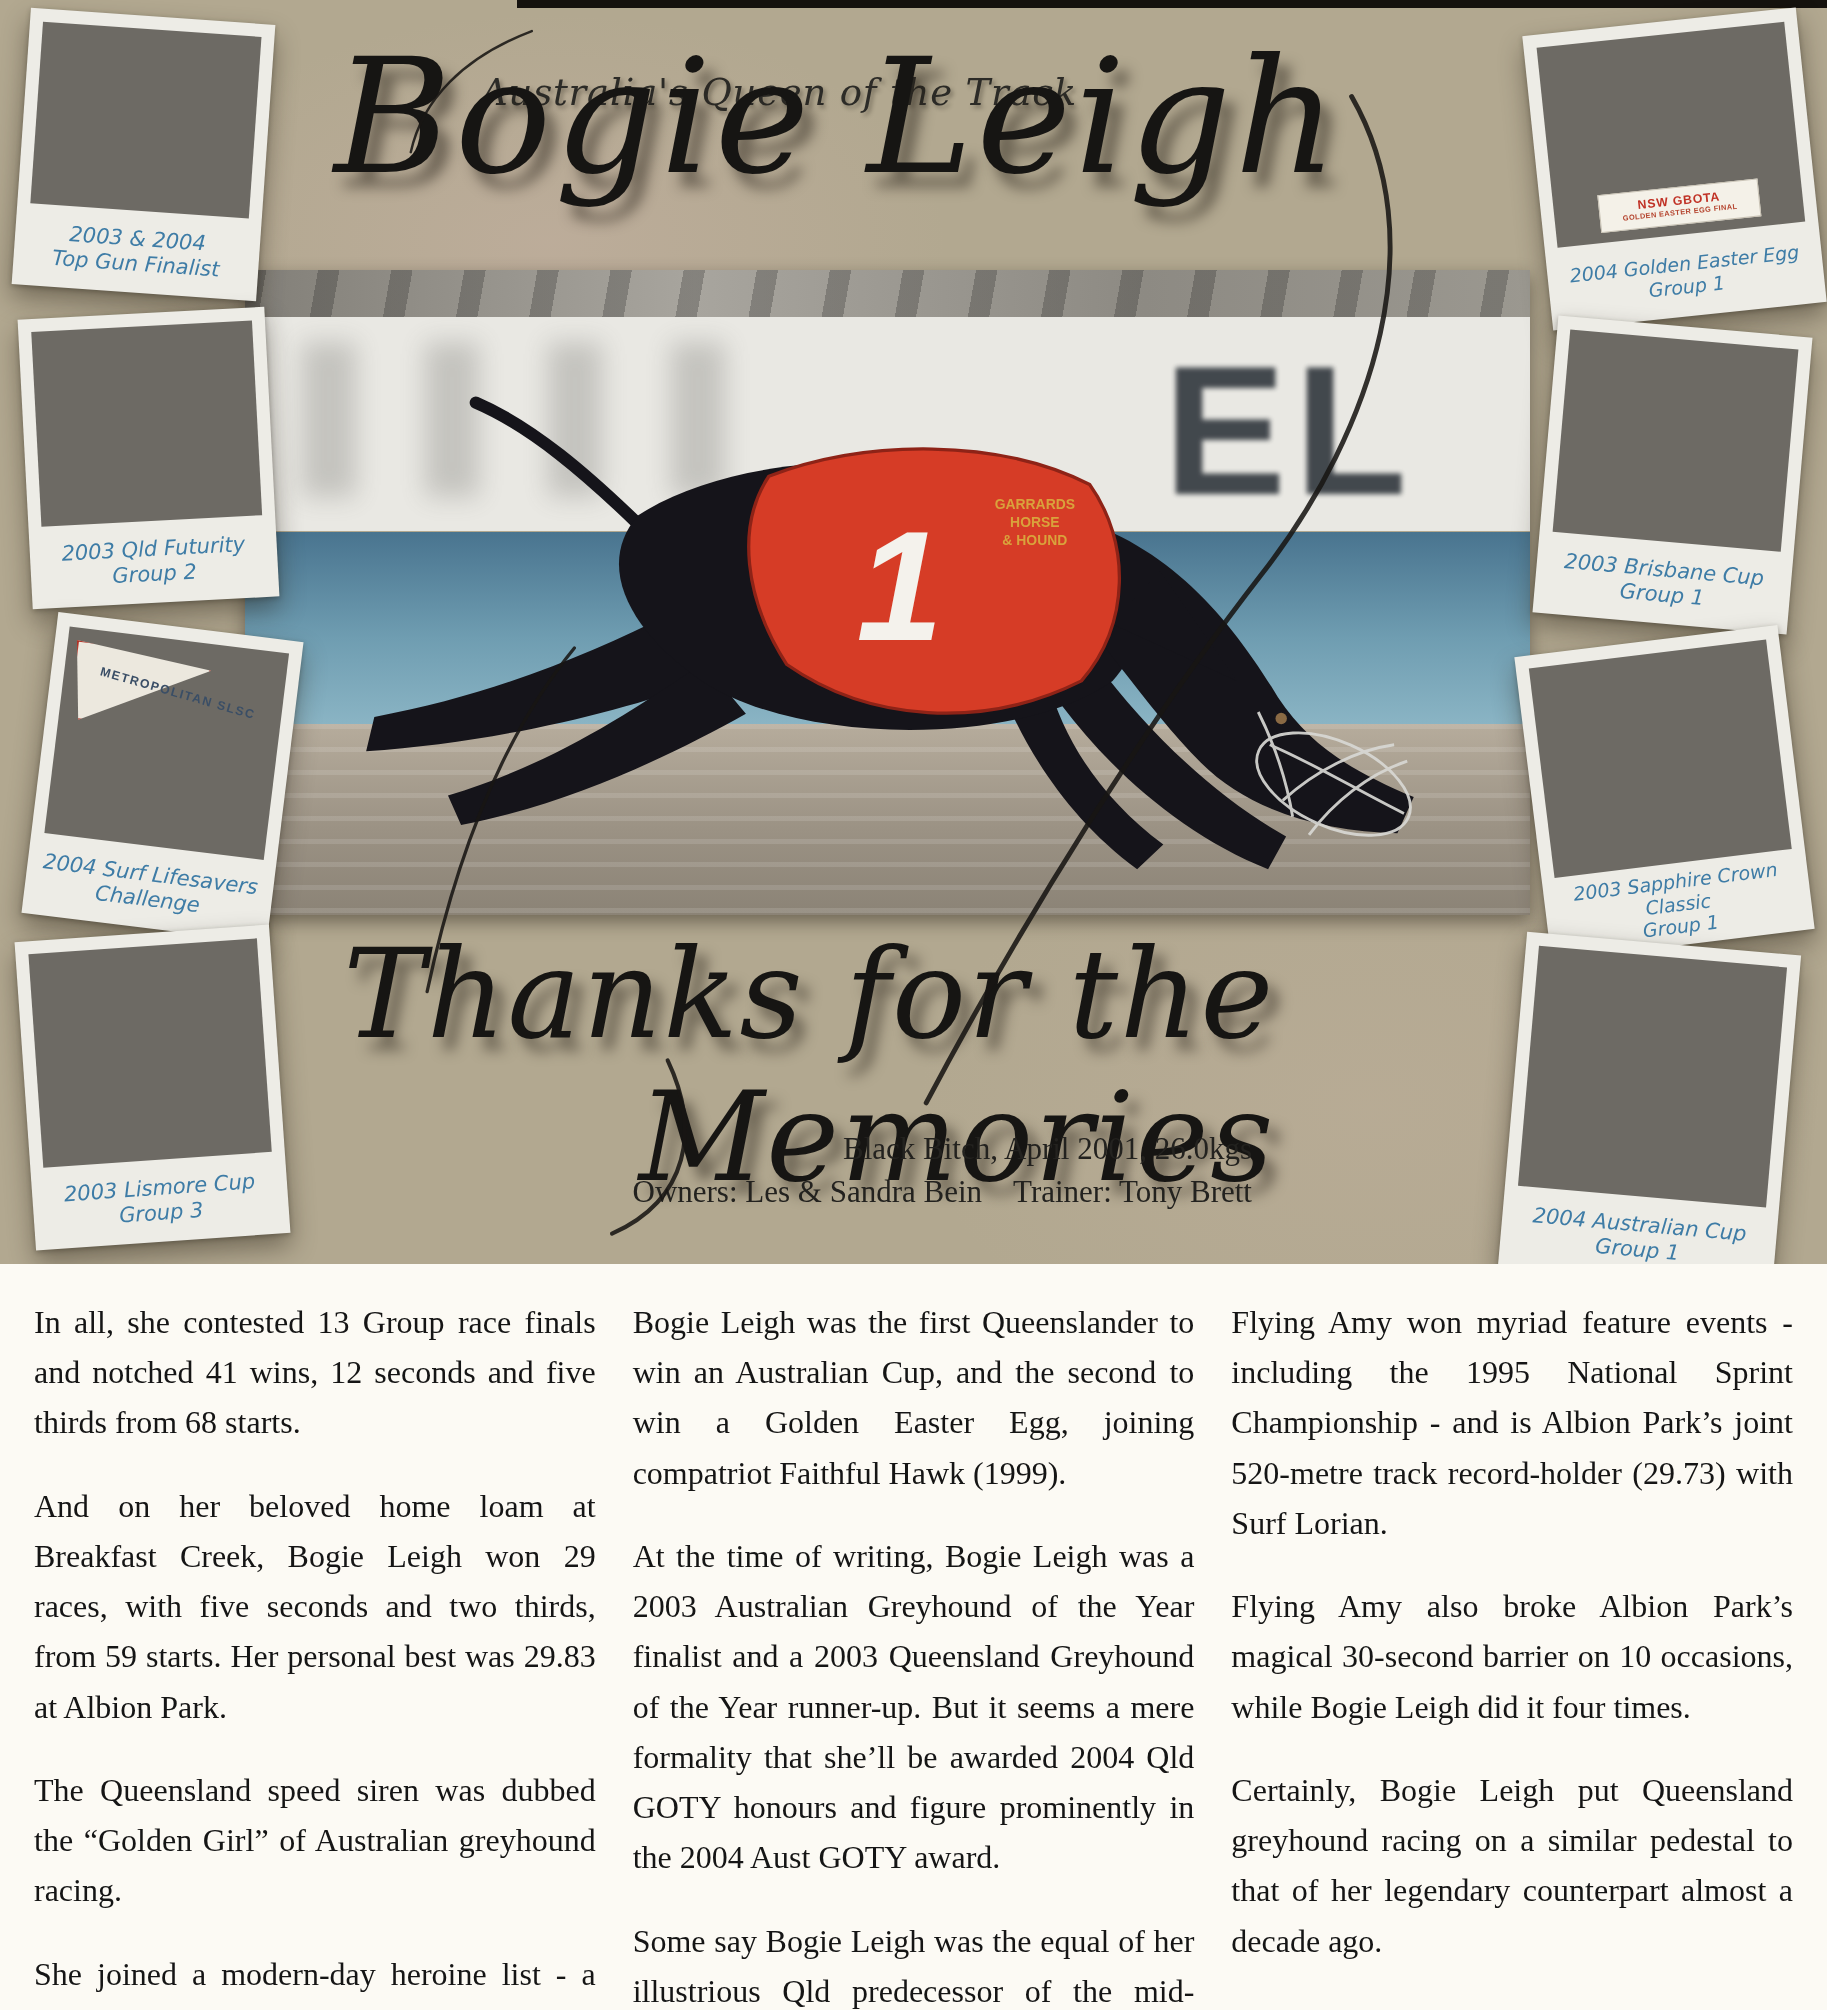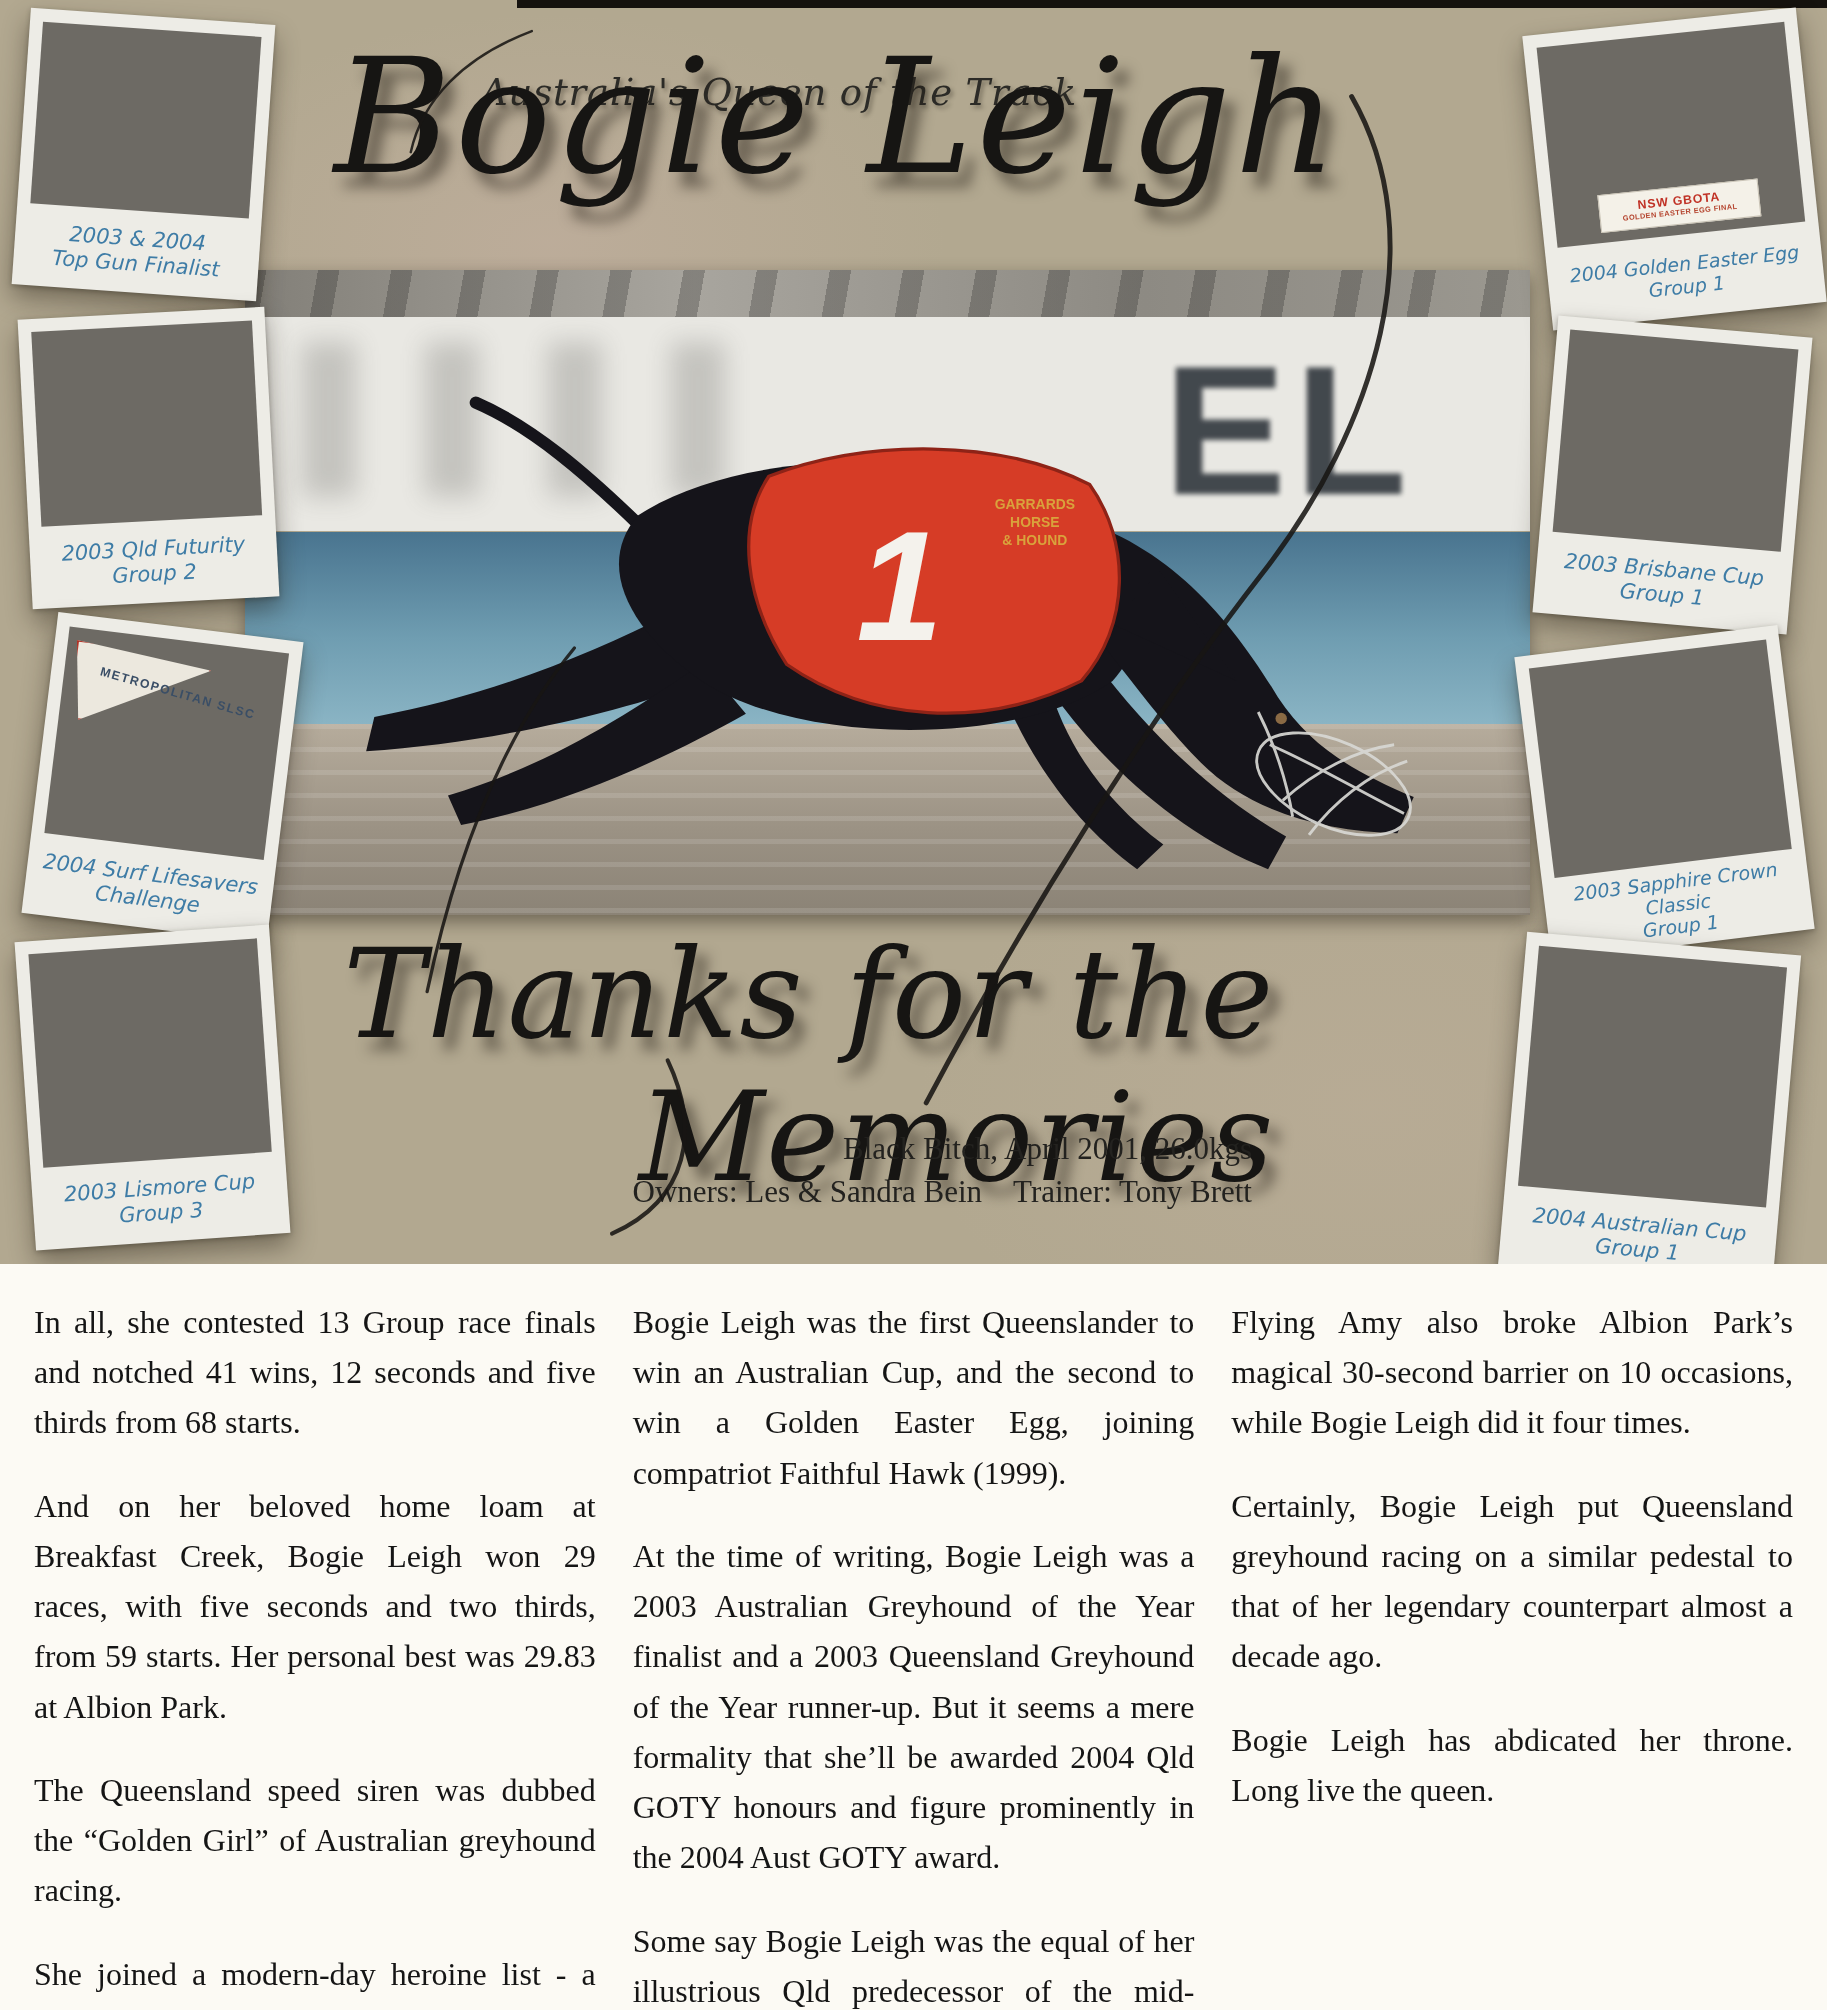--- a/index.html
+++ b/index.html
@@ -289,20 +289,21 @@
       <p>The Queensland speed siren was dubbed the “Golden Girl” of Australian greyhound racing.</p>
       <p>She joined a modern-day heroine list - a pantheon of sprinting superstars including Sandi’s Me Mum, Highly Blessed, Jessica Casey, China Trip, Mancunian Girl, Flying Amy and Tenthill Doll.</p>
     </div>
     <div class="col">
       <p>Bogie Leigh was the first Queenslander to win an Australian Cup, and the second to win a Golden Easter Egg, joining compatriot Faithful Hawk (1999).</p>
       <p>At the time of writing, Bogie Leigh was a 2003 Australian Greyhound of the Year finalist and a 2003 Queensland Greyhound of the Year runner-up. But it seems a mere formality that she’ll be awarded 2004 Qld GOTY honours and figure prominently in the 2004 Aust GOTY award.</p>
       <p>Some say Bogie Leigh was the equal of her illustrious Qld predecessor of the mid-1990s, Flying Amy.</p>
 
     </div>
     <div class="col">
+      <p>Flying Amy won myriad feature events - including the 1995 National Sprint Championship - and is Albion Park’s joint 520-metre track record-holder (29.73) with Surf Lorian.</p>
       <p>Flying Amy also broke Albion Park’s magical 30-second barrier on 10 occasions, while Bogie Leigh did it four times.</p>
       <p>Certainly, Bogie Leigh put Queensland greyhound racing on a similar pedestal to that of her legendary counterpart almost a decade ago.</p>
       <p>Bogie Leigh has abdicated her throne. Long live the queen.</p>
 
     </div>
   </div>
 
 </div>
 
 

